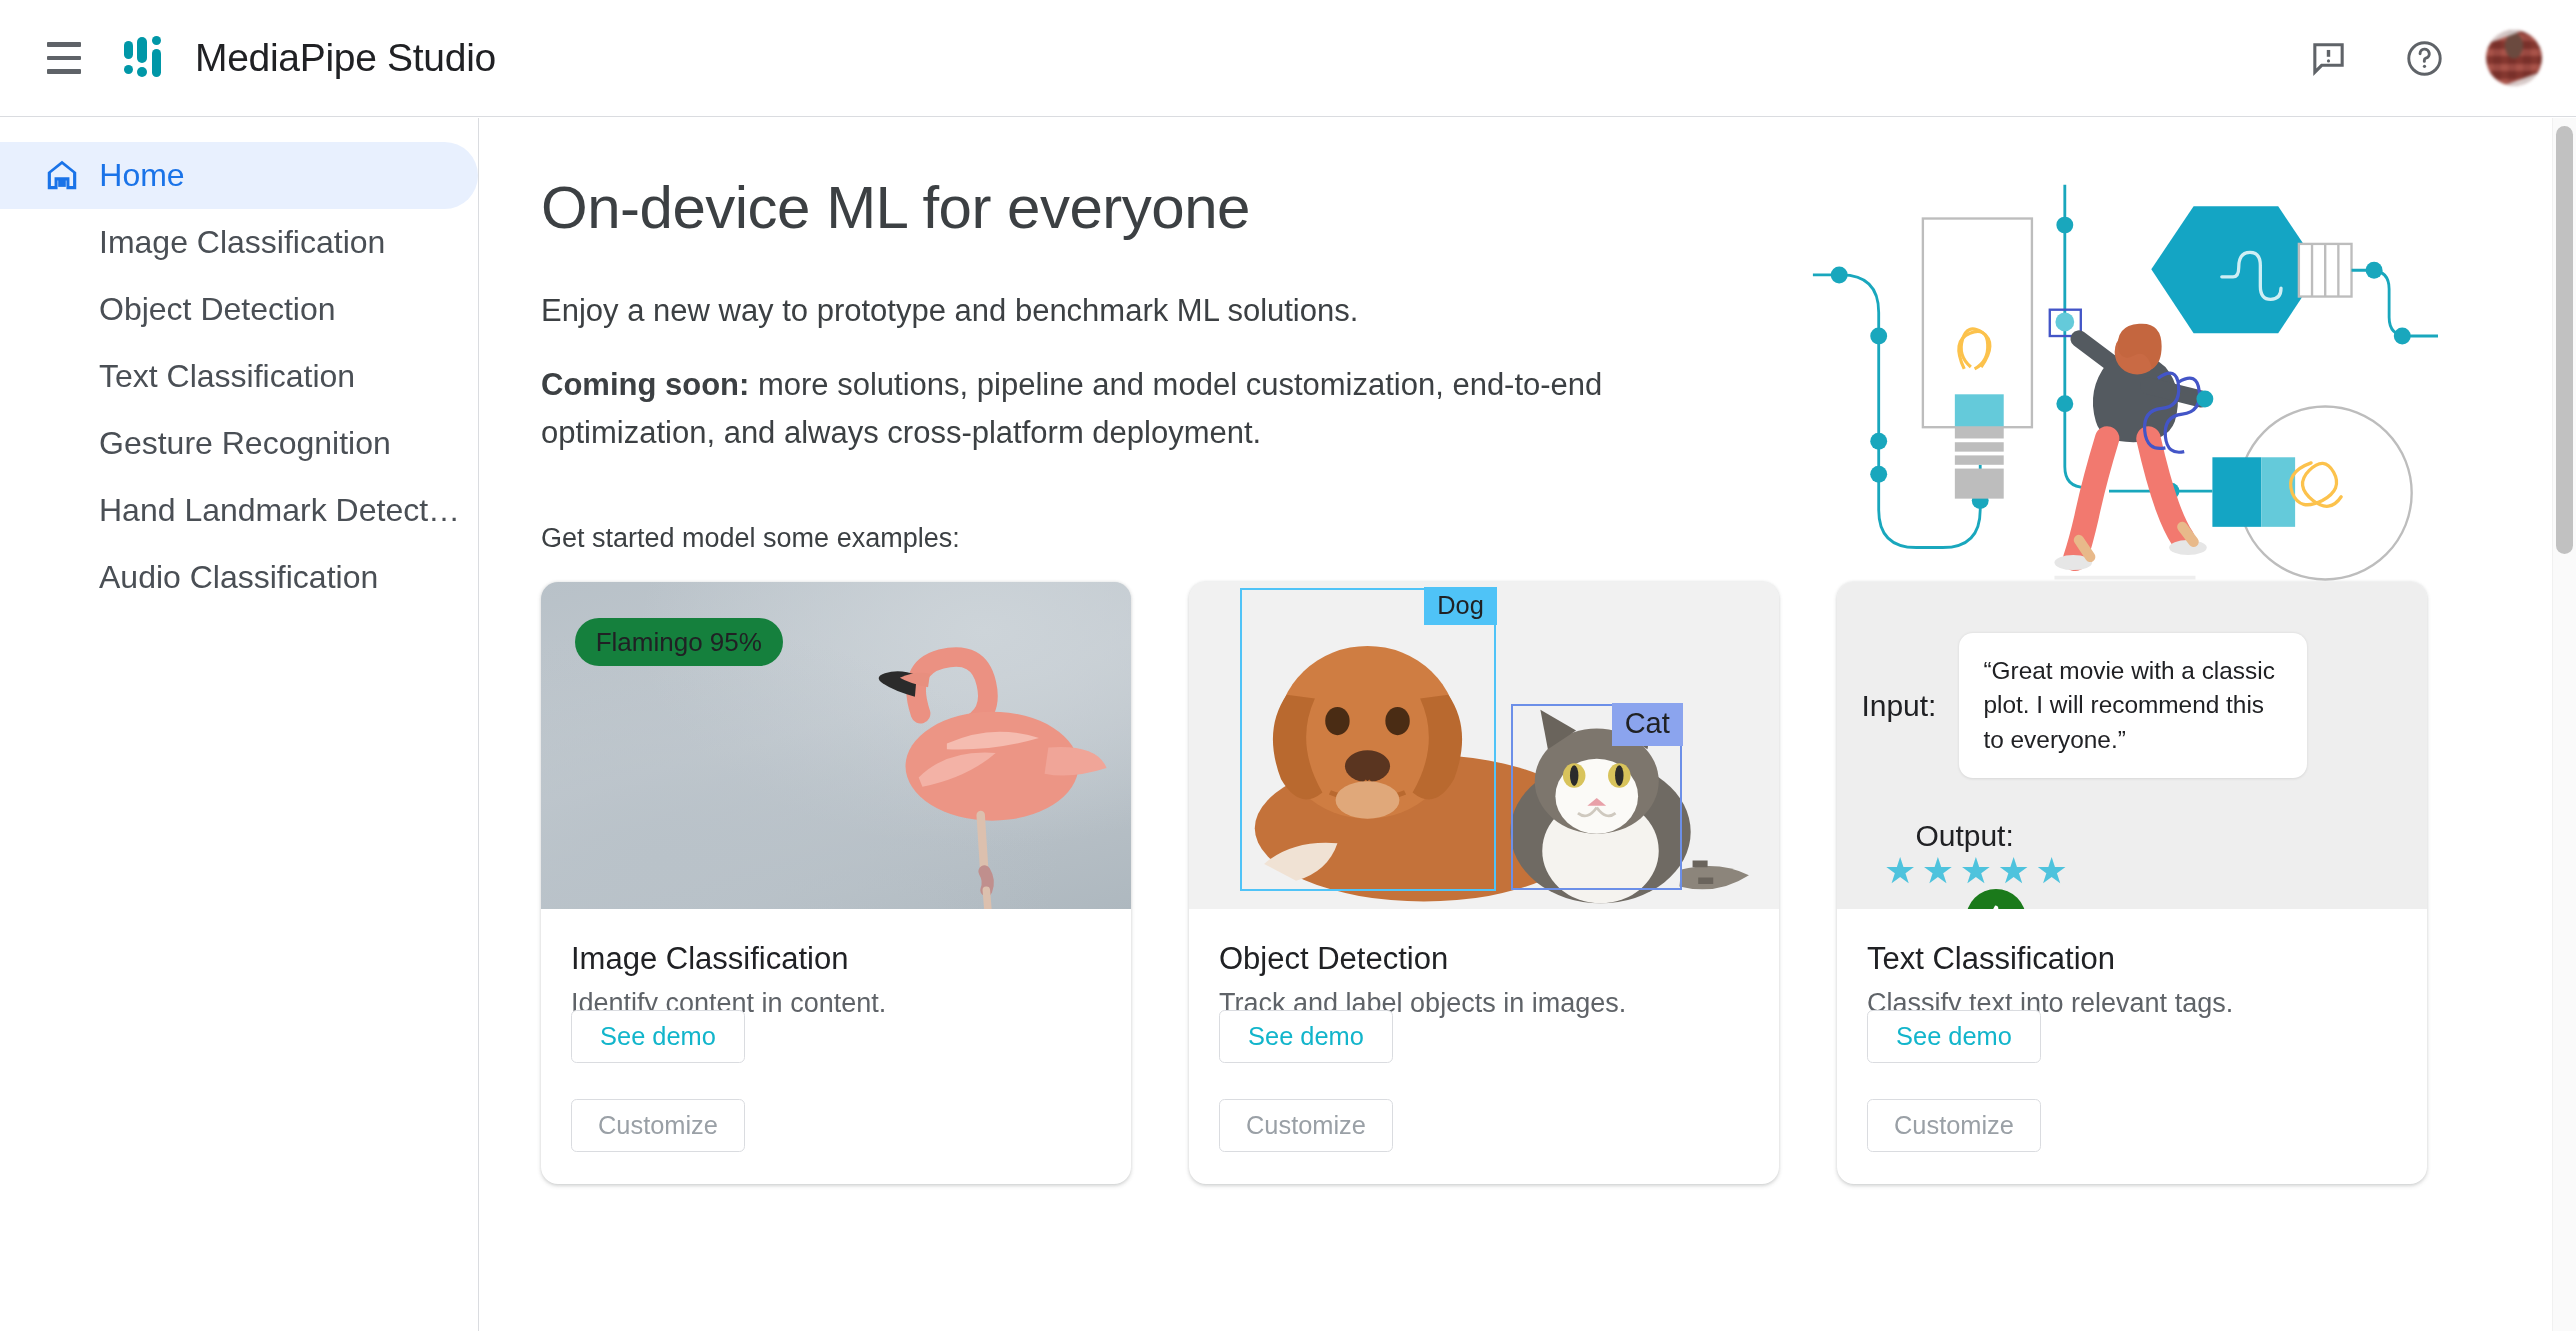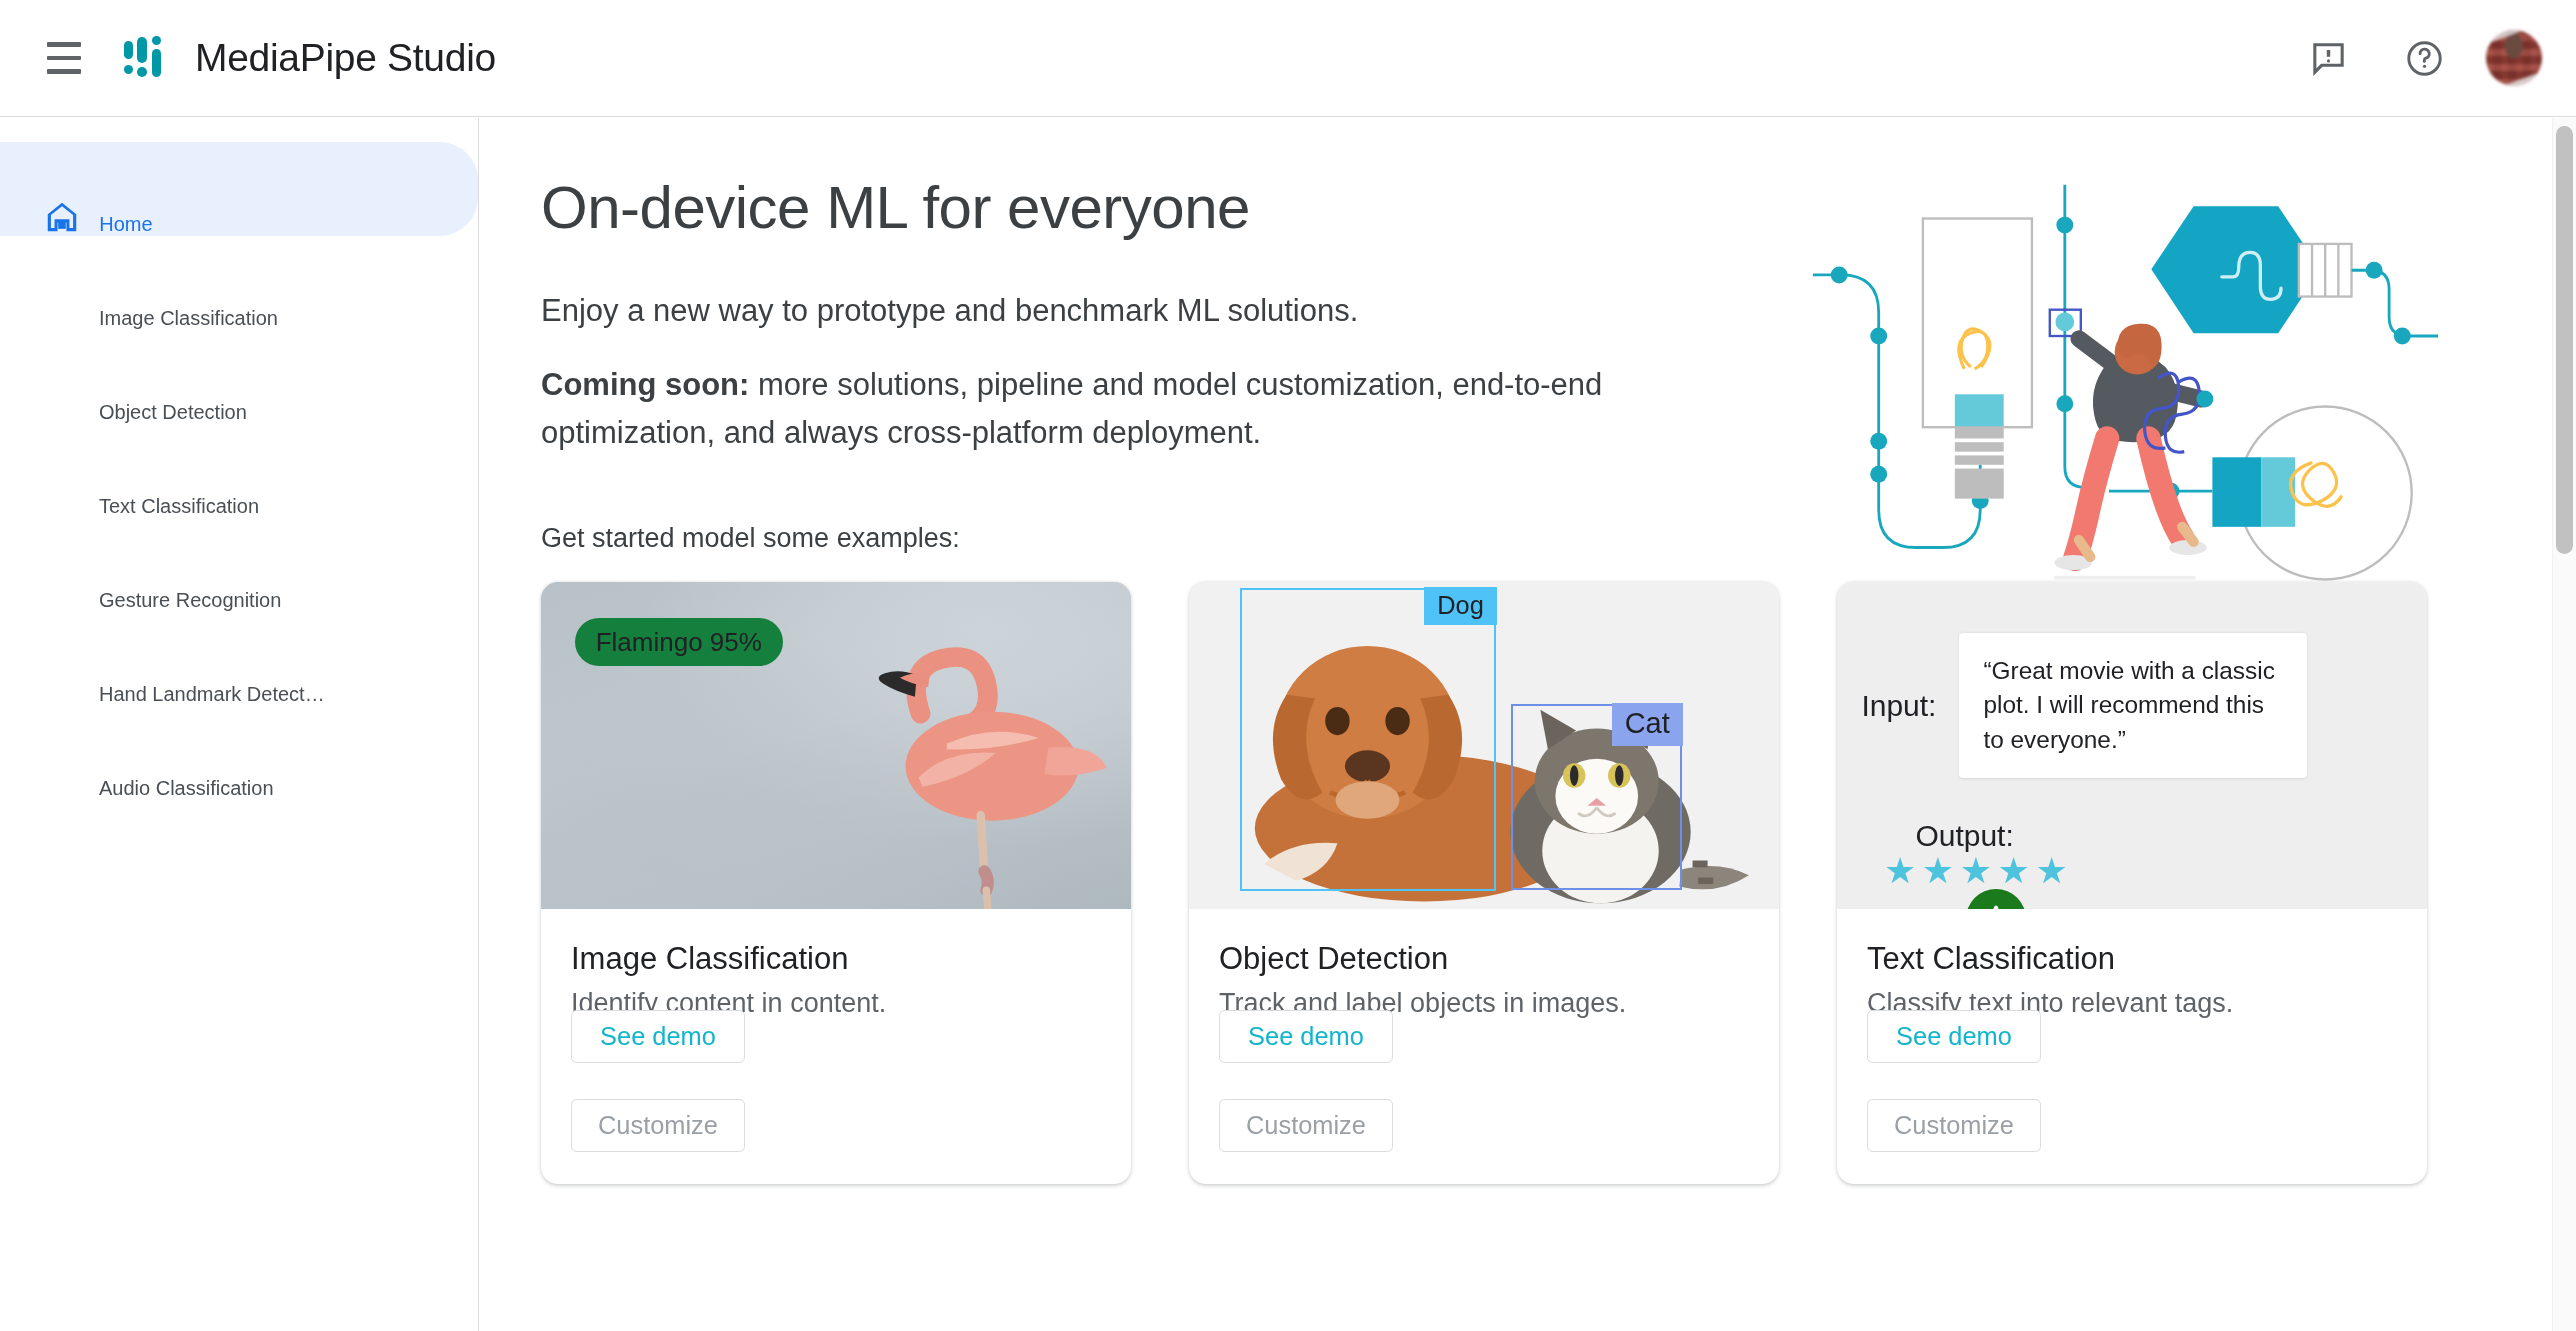--- a/index.html
+++ b/index.html
@@ -78,27 +78,27 @@
   
   .sidebar {
     position: absolute; top: 118px; left: 0;
     width: 479px; height: 1214px;
     background: #ffffff;
     border-right: 0.9px solid #dadce0;
     padding-top: 23.5px;
     z-index: 10;
   }
   .nav-item {
-    height: 94px;
-    display: flex; align-items: flex-end;
+    height: 67px;
+    display: flex; align-items: center;
     border-radius: 0 38px 38px 0;
     cursor: pointer;
     padding-left: 43px;
     color: #4a4f55;
-    font-size: 20px;
+    font-size: 32px;
   }
   .nav-item.active {
     background: #e8f0fe; color: #1a73e8; font-weight: 500;
   }
   .nav-icon { width: 45px; display: flex; align-items: center; }
   .nav-label { margin-left: 11.3px; white-space: nowrap; overflow: hidden; }
   .nav-item:not(.active) .nav-label { margin-left: 56px; }
 
   
   .main {
@@ -205,21 +205,21 @@
     padding: 3.8px 13px 5.6px 13px;
   }
 
   
   .tcbg { position: absolute; inset: 0; background: #eeeeee; }
   .tc-row { position: absolute; display: flex; align-items: center; }
   .tc-input { left: 24.4px; top: 51px; }
   .tc-label { font-size: 30px; color: #202124; }
   .bubble {
     margin-left: 22.6px; width: 348px;
-    background: #fff; border-radius: 4px;
+    background: #fff; border-radius: 14px;
     padding: 20.7px 24.4px; font-size: 24.4px;
     line-height: 1.42; color: #202124;
     box-shadow: 0 0.9px 2.8px rgba(0,0,0,.10);
   }
   .tc-output { left: 24.4px; top: 237px; flex-direction: column; }
   .stars { margin-left: 22.6px; display: flex; gap: 5.6px; }
   .star { color: #4ec3dd; font-size: 36px; line-height: 1; }
   .thumb {
     margin-left: 62px; width: 60px; height: 60px;
     border-radius: 50%; background: #1b7a1b;

